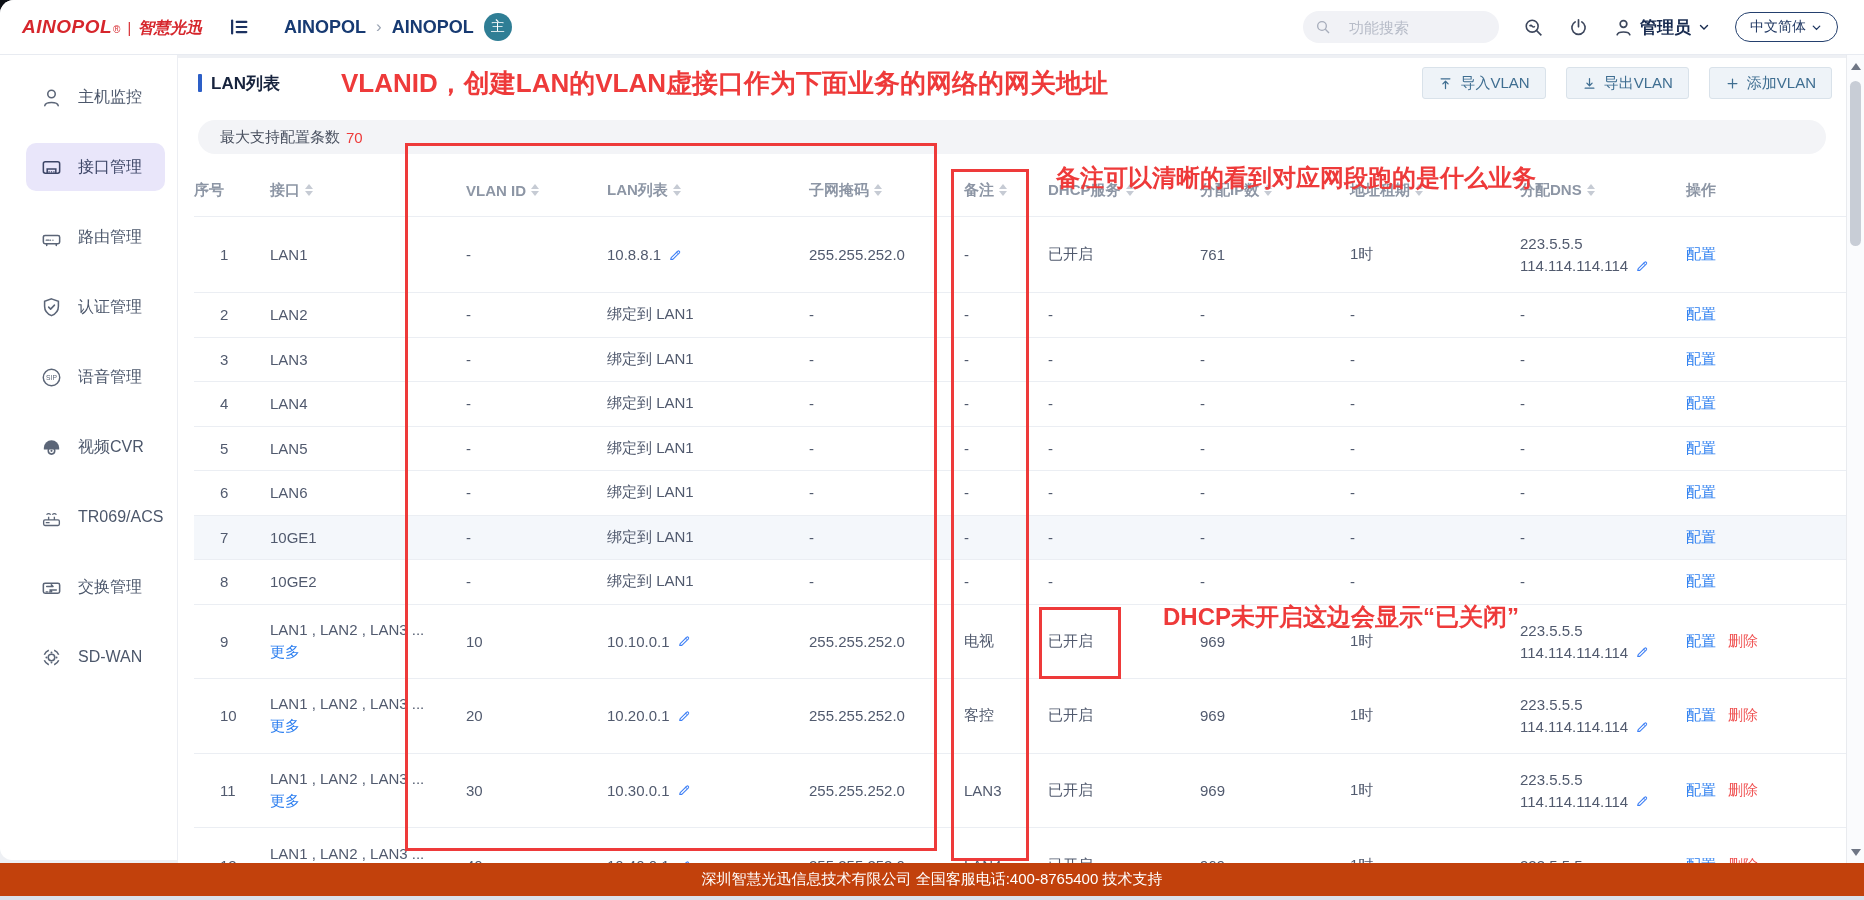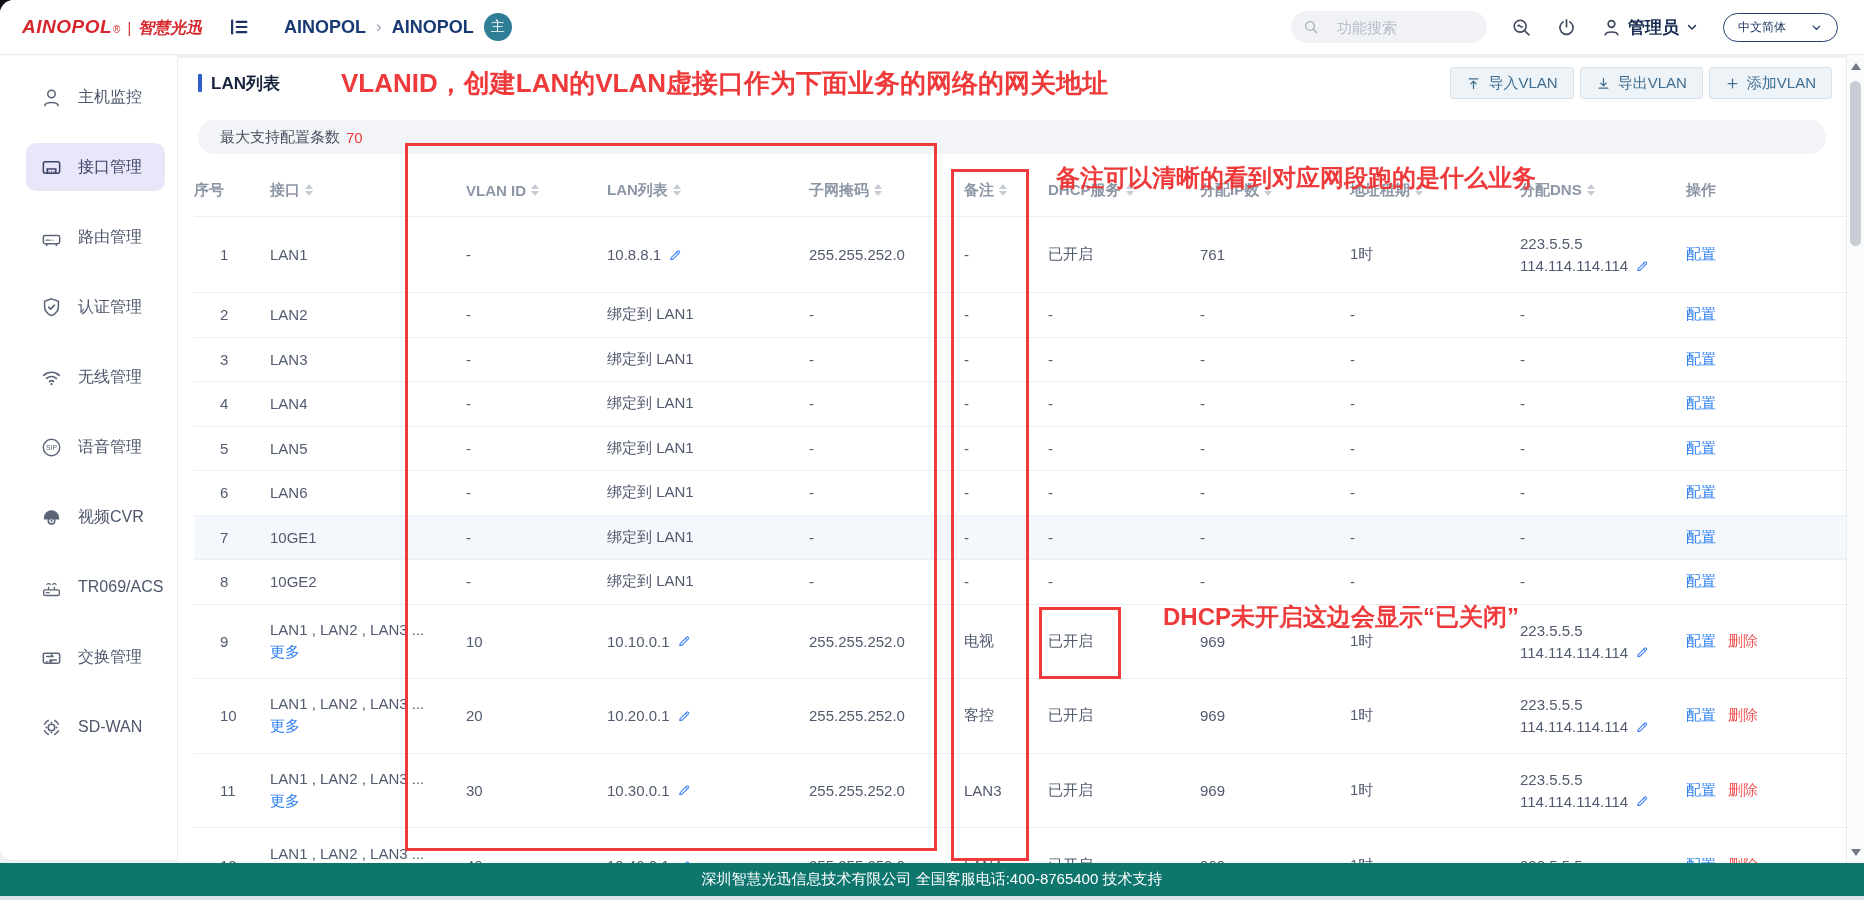--- a/index.html
+++ b/index.html
@@ -19,38 +19,38 @@
   .crumb{font-size:18px;font-weight:bold;color:#173a72;cursor:pointer;}
   .crumb-sep{color:#9aa3b2;font-size:17px;}
   .badge-main{width:28px;height:28px;border-radius:50%;background:#2f7e95;color:#fff;font-size:14px;display:flex;align-items:center;justify-content:center;}
   .tb-right{margin-left:auto;display:flex;align-items:center;gap:24px;margin-right:26px;}
   .searchbox{display:flex;align-items:center;width:196px;height:32px;border-radius:16px;background:#f1f2f6;padding:0 12px;gap:16px;}
   .searchbox input{border:none;outline:none;background:transparent;font-size:15px;color:#444;width:130px;font-family:inherit;}
   .searchbox input::placeholder{color:#b7bcc8;}
   .tb-ic{color:#3c465c;display:flex;align-items:center;cursor:pointer;}
   .userbox{display:flex;align-items:center;gap:6px;color:#16294e;cursor:pointer;}
   .userbox .uname{font-size:17px;font-weight:bold;}
-  .langbox{display:flex;align-items:center;gap:24px;border:1.5px solid #24406e;border-radius:17px;padding:5px 14px;color:#1b335f;font-size:12px;cursor:pointer;}
+  .langbox{display:flex;align-items:center;gap:4px;border:1.5px solid #24406e;border-radius:17px;padding:5px 14px;color:#1b335f;font-size:14px;cursor:pointer;}
 
   
   .sidebar{position:absolute;top:55px;left:0;bottom:40px;width:178px;background:#fff;border-right:1px solid #eceef3;padding-top:7px;z-index:10;border-bottom-left-radius:12px;}
   .side-item{position:relative;height:70px;display:flex;align-items:center;padding-left:40px;gap:15px;color:#4c576b;cursor:pointer;}
   .side-item .s-ic{width:23px;height:23px;display:flex;align-items:center;justify-content:center;color:#5b6577;flex:none;}
   .side-item .s-lb{font-size:16px;white-space:nowrap;}
   .side-item.active::before{content:"";position:absolute;left:26px;right:12px;top:11px;bottom:11px;background:#e9e6fa;border-radius:10px;}
   .side-item.active .s-ic,.side-item.active .s-lb{position:relative;color:#3c4566;text-align:center;}
   .side-item .s-ic svg{width:23px;height:23px;}
 
   
   .main{position:absolute;top:58px;left:178px;right:18px;bottom:0;background:#fff;}
   .card-head{height:50px;display:flex;align-items:center;padding:0 14px 0 20px;}
   .page-title{display:flex;align-items:center;gap:9px;}
   .title-bar{width:4px;height:18px;background:#2d5fc7;border-radius:1px;}
   .title-text{font-size:17px;font-weight:bold;color:#17233d;}
-  .head-btns{margin-left:auto;display:flex;gap:6px;}
+  .head-btns{margin-left:auto;display:flex;gap:20px;}
   .btn{display:flex;align-items:center;gap:7px;height:32px;padding:0 15px;background:#eef3f8;border:1px solid #d9e2ea;border-radius:3px;color:#3f6e91;font-size:15px;cursor:pointer;white-space:nowrap;}
   .btn svg{width:15px;height:15px;}
   .limit-bar{margin:12px 20px 0 20px;height:34px;background:#f3f4f7;border-radius:17px;display:flex;align-items:center;padding-left:22px;font-size:15px;color:#4b5261;gap:6px;}
   .limit-val{color:#ee3a3a;}
 
   
   .tbl{--cols:76px 196px 141px 202px 155px 84px 152px 150px 170px 166px minmax(0,1fr);margin-top:10px;padding-left:16px;}
   .trow{display:grid;grid-template-columns:var(--cols);align-items:center;}
   .thead{height:52px;color:#8d96a5;font-size:15px;}
   .th{display:flex;align-items:center;gap:5px;white-space:nowrap;font-weight:bold;}
@@ -76,21 +76,21 @@
   .scrollbar{position:absolute;top:55px;right:0;bottom:37px;width:18px;background:#fafbfd;border-left:1px solid #e9ebef;z-index:30;}
   .sb-arrow{position:absolute;left:0;width:18px;height:18px;display:flex;align-items:center;justify-content:center;cursor:pointer;}
   .sb-arrow.up{top:2px;}
   .sb-arrow.down{bottom:2px;}
   .sb-arrow i{display:block;width:0;height:0;border-left:5px solid transparent;border-right:5px solid transparent;}
   .sb-arrow.up i{border-bottom:7px solid #6f7685;}
   .sb-arrow.down i{border-top:7px solid #6f7685;}
   .sb-thumb{position:absolute;left:3px;width:11px;top:26px;height:165px;background:#c8cdd6;border-radius:6px;cursor:pointer;}
 
   
-  .footer{position:absolute;left:0;right:0;bottom:4px;height:33px;background:#0f766e;display:flex;align-items:center;justify-content:center;color:#fff;font-size:15px;z-index:55;}
+  .footer{position:absolute;left:0;right:0;bottom:4px;height:33px;background:#c2410c;display:flex;align-items:center;justify-content:center;color:#fff;font-size:15px;z-index:55;}
   .bottom-strip{position:absolute;left:0;right:0;bottom:0;height:4px;background:#dbe0ea;z-index:56;}
 
   
   .annot{position:absolute;z-index:60;pointer-events:none;}
   .annot-text{color:#ee3a3a;font-weight:600;white-space:nowrap;}
   .rbox{border:3px solid #ee3a3a;}
   #note-vlan{left:341px;top:66px;font-size:26px;}
   #note-remark{left:1056px;top:162px;font-size:24px;}
   #note-dhcp{left:1163px;top:601px;font-size:24px;}
   #rbox-vlan{left:405px;top:143px;width:532px;height:708px;}
@@ -200,31 +200,20 @@
           <span class="s-ic">
             <svg viewBox="0 0 24 24" fill="none" stroke="currentColor" stroke-width="1.6">
               <path d="M12 3l7.2 2.6v5.2c0 4.6-3 8.1-7.2 9.7-4.2-1.6-7.2-5.1-7.2-9.7V5.6z"></path>
               <path d="M9 11.6l2.1 2.1 4-4.2" stroke-linecap="round" stroke-linejoin="round"></path>
             </svg>
           </span>
           <span class="s-lb">认证管理</span>
         </div>
         <div class="side-item">
           <span class="s-ic">
-            <svg viewBox="0 0 24 24" fill="none" stroke="currentColor" stroke-width="1.7" stroke-linecap="round">
-              <path d="M3.8 9.7a12 12 0 0 1 16.4 0"></path>
-              <path d="M6.9 13a7.4 7.4 0 0 1 10.2 0"></path>
-              <path d="M9.9 16.2a3.2 3.2 0 0 1 4.2 0"></path>
-              <circle cx="12" cy="19" r="1.2" fill="currentColor" stroke="none"></circle>
-            </svg>
-          </span>
-          <span class="s-lb">无线管理</span>
-        </div>
-        <div class="side-item">
-          <span class="s-ic">
             <svg viewBox="0 0 24 24" fill="none" stroke="currentColor" stroke-width="1.5">
               <circle cx="12" cy="12" r="8.6"></circle>
               <text x="12" y="14.6" font-size="7" text-anchor="middle" fill="currentColor" stroke="none" font-family="inherit">SIP</text>
             </svg>
           </span>
           <span class="s-lb">语音管理</span>
         </div>
         <div class="side-item">
           <span class="s-ic">
             <svg viewBox="0 0 24 24" fill="none" stroke="currentColor" stroke-width="1.6">

